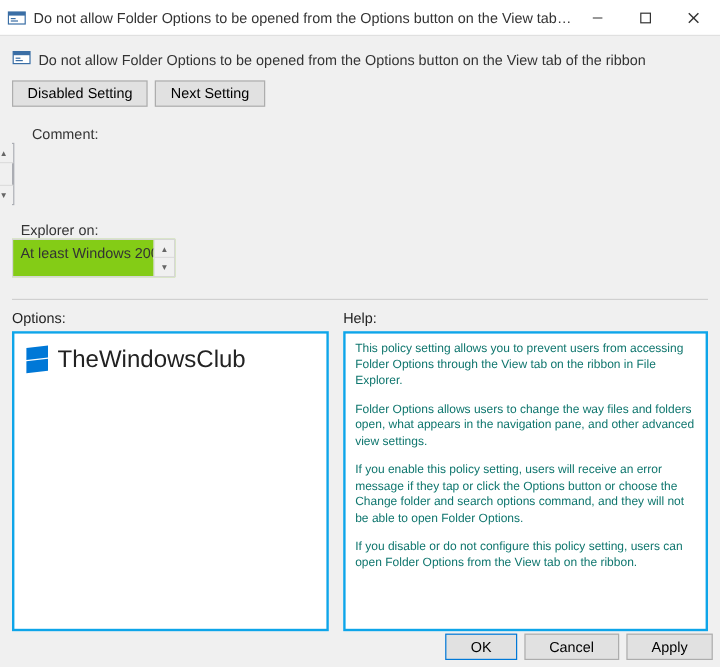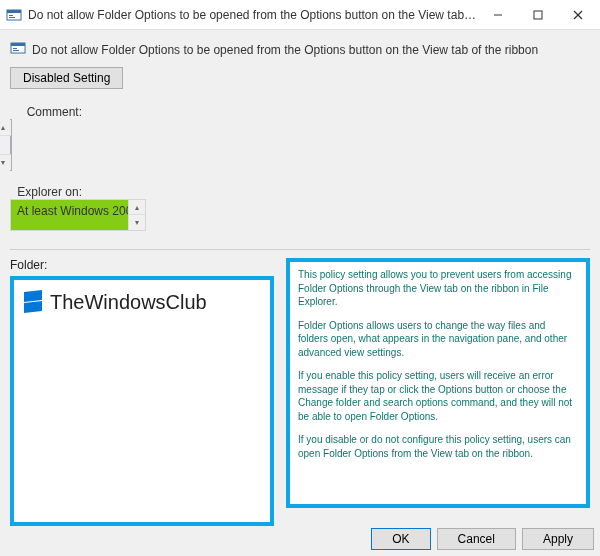--- a/index.html
+++ b/index.html
@@ -122,21 +122,21 @@
     .scroll-arrow.bottom { bottom: 0; border-left:1px solid #ddd; border-top:1px solid #ddd;}
     .divider { height: 1px; background: #d0d0d0; margin: 8px 0; }
     .lower {
       display: flex; gap: 12px;
     }
     .lower-col { display: flex; flex-direction: column; }
     .lower-col.left { width: 264px; }
     .lower-col.right { flex: 1; }
     .lower-label { font-size: 12px; margin-bottom: 4px; }
     .panel {
-      border: 4px solid #0ea5e9;
+      border: 2px solid #0ea5e9;
       background: #fff;
       height: 250px;
       overflow: hidden;
       position: relative;
       padding: 6px;
     }
     .panel.help {
       font-size: 10px;
       line-height: 1.35;
       color: #0f766e;
@@ -206,20 +206,21 @@
           <rect x="1" y="3" width="14" height="3" fill="#3a6ea5"></rect>
           <rect x="3" y="8" width="4" height="1" fill="#3a6ea5"></rect>
           <rect x="3" y="10" width="6" height="1" fill="#3a6ea5"></rect>
         </svg>
     </span>
     <span class="header-text">Do not allow Folder Options to be opened from the Options button on the View tab of the ribbon</span>
   </div>
 
   <div class="nav-btns">
     <button class="btn">Disabled Setting</button>
+    <button class="btn">Next Setting</button>
   </div>
 
   <div class="config-area">
 
     <div class="form-col">
       <div class="form-row">
         <div class="form-label">Comment:</div>
         <div class="textarea-box">
           <span></span>
           <div class="scroll-arrow top">▴</div>
@@ -234,34 +235,35 @@
           <div class="scroll-arrow bottom">▾</div>
         </div>
       </div>
     </div>
   </div>
 
   <div class="divider"></div>
 
   <div class="lower">
     <div class="lower-col left">
-      <div class="lower-label">Folder:</div>
+      <div class="lower-label">Options:</div>
       <div class="panel">
         <div class="watermark">
           <span>
             <svg width="26" height="26" viewBox="0 0 26 26">
                 <polygon points="4,4 22,2 22,12 4,14" fill="#0078d7"></polygon>
                 <polygon points="4,15 22,13 22,23 4,25" fill="#0078d7"></polygon>
               </svg>
           </span>
           <span class="watermark-text">TheWindowsClub</span>
         </div>
       </div>
     </div>
     <div class="lower-col right">
+      <div class="lower-label">Help:</div>
       <div class="panel help">
         <p>This policy setting allows you to prevent users from accessing Folder Options through the View tab on the ribbon in File Explorer.</p>
         <p>Folder Options allows users to change the way files and folders open, what appears in the navigation pane, and other advanced view settings.</p>
         <p>If you enable this policy setting, users will receive an error message if they tap or click the Options button or choose the Change folder and search options command, and they will not be able to open Folder Options.</p>
         <p>If you disable or do not configure this policy setting, users can open Folder Options from the View tab on the ribbon.</p>
       </div>
     </div>
   </div>
 </div>
 

